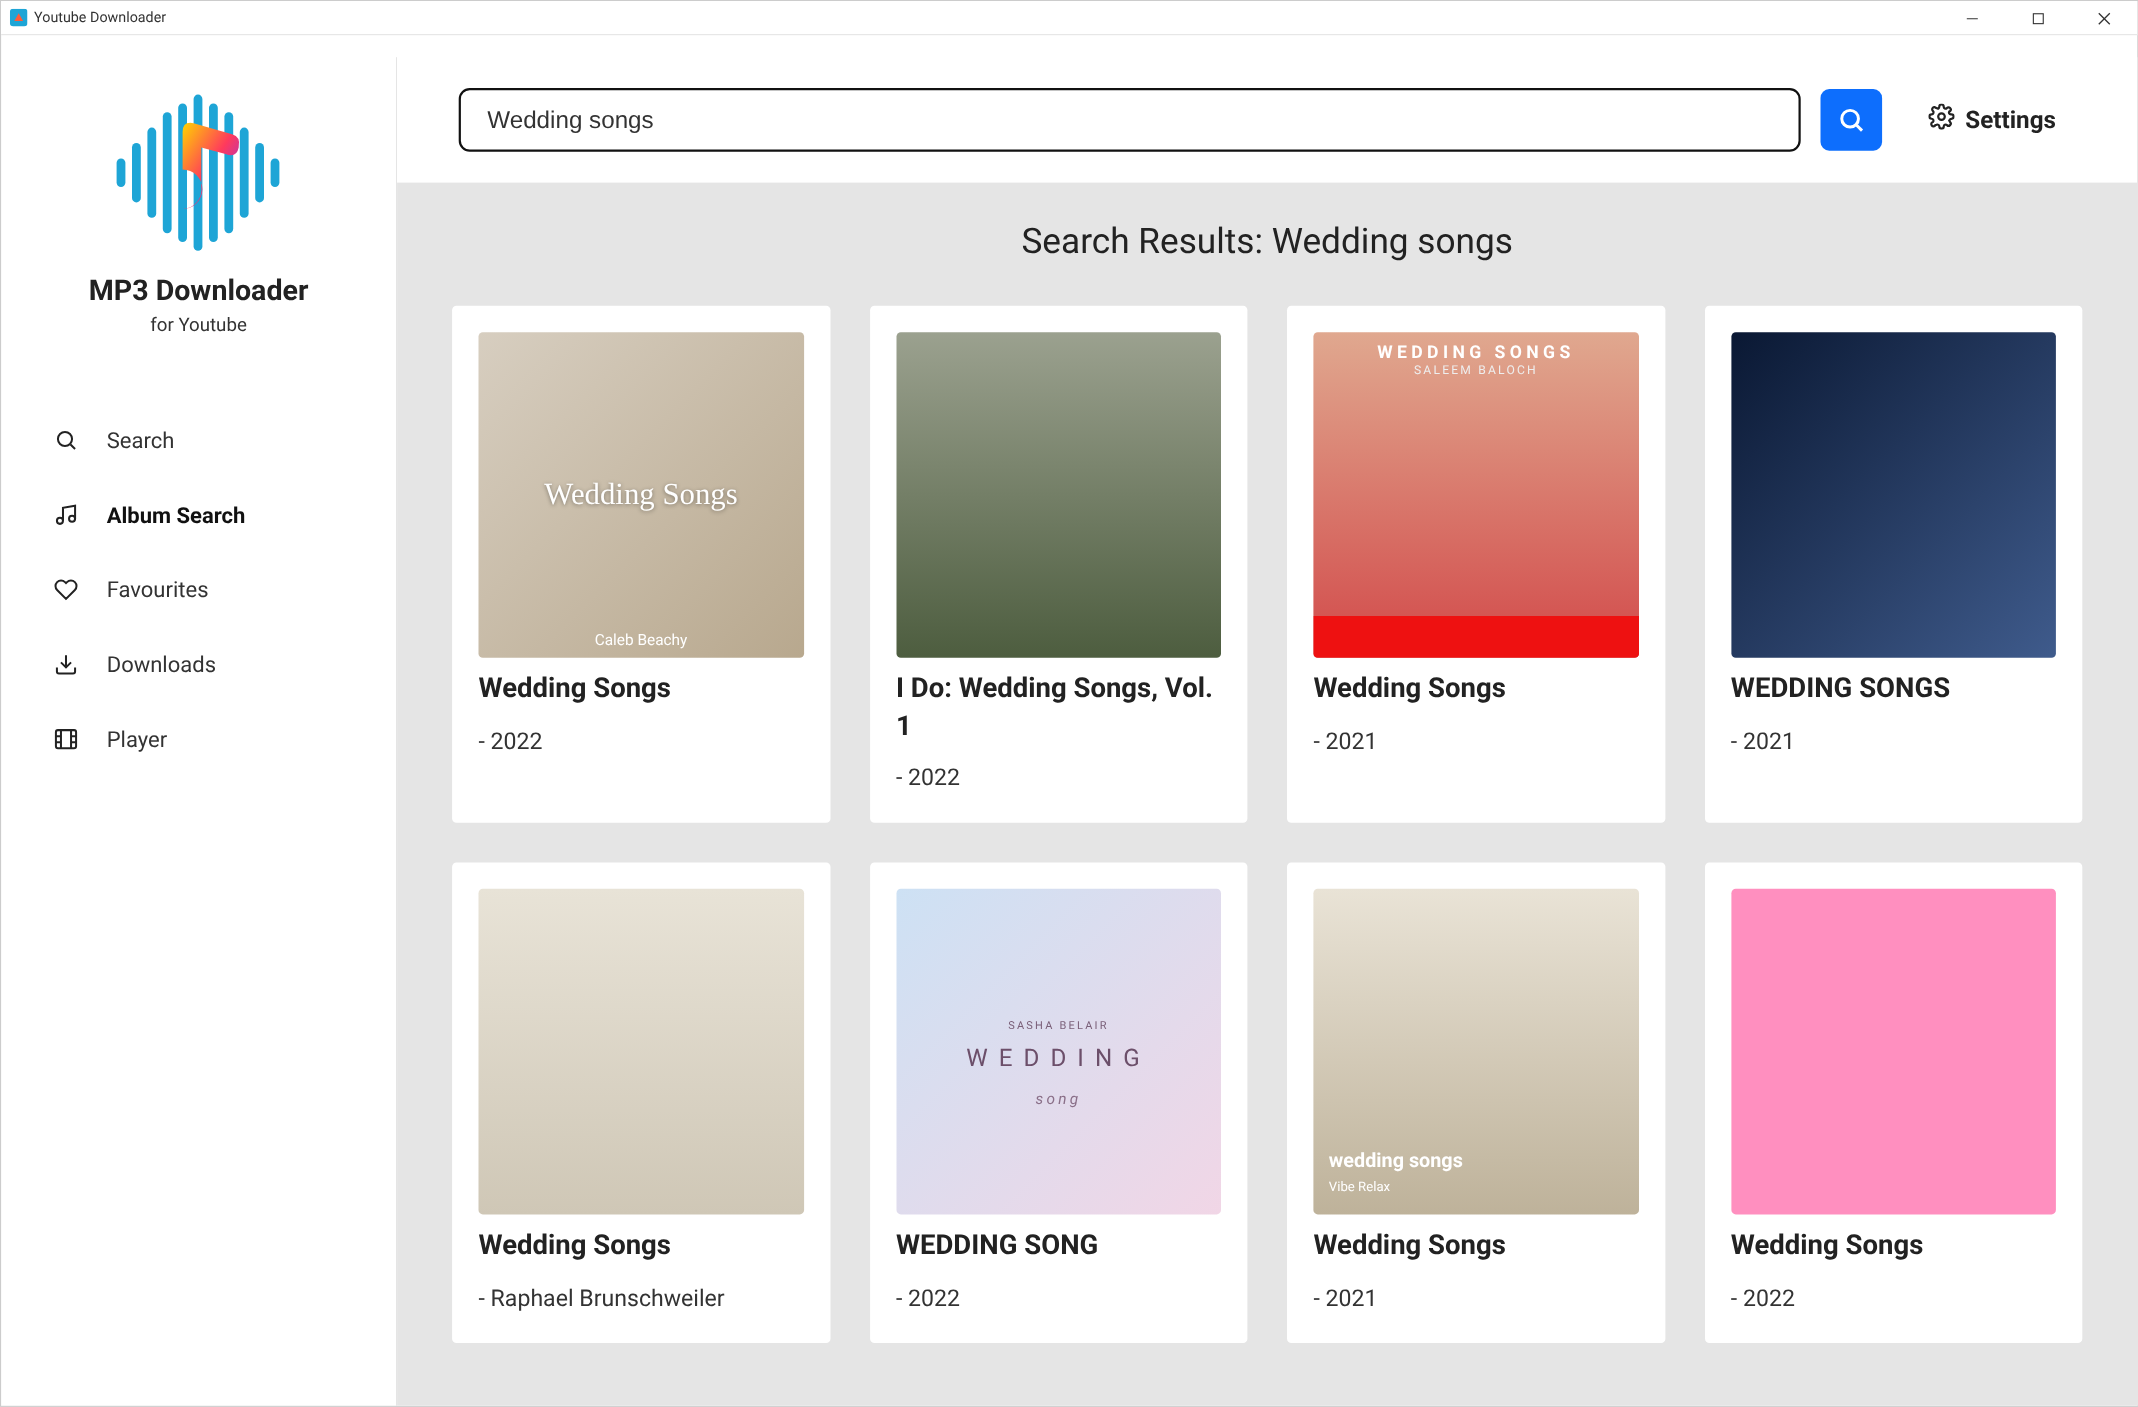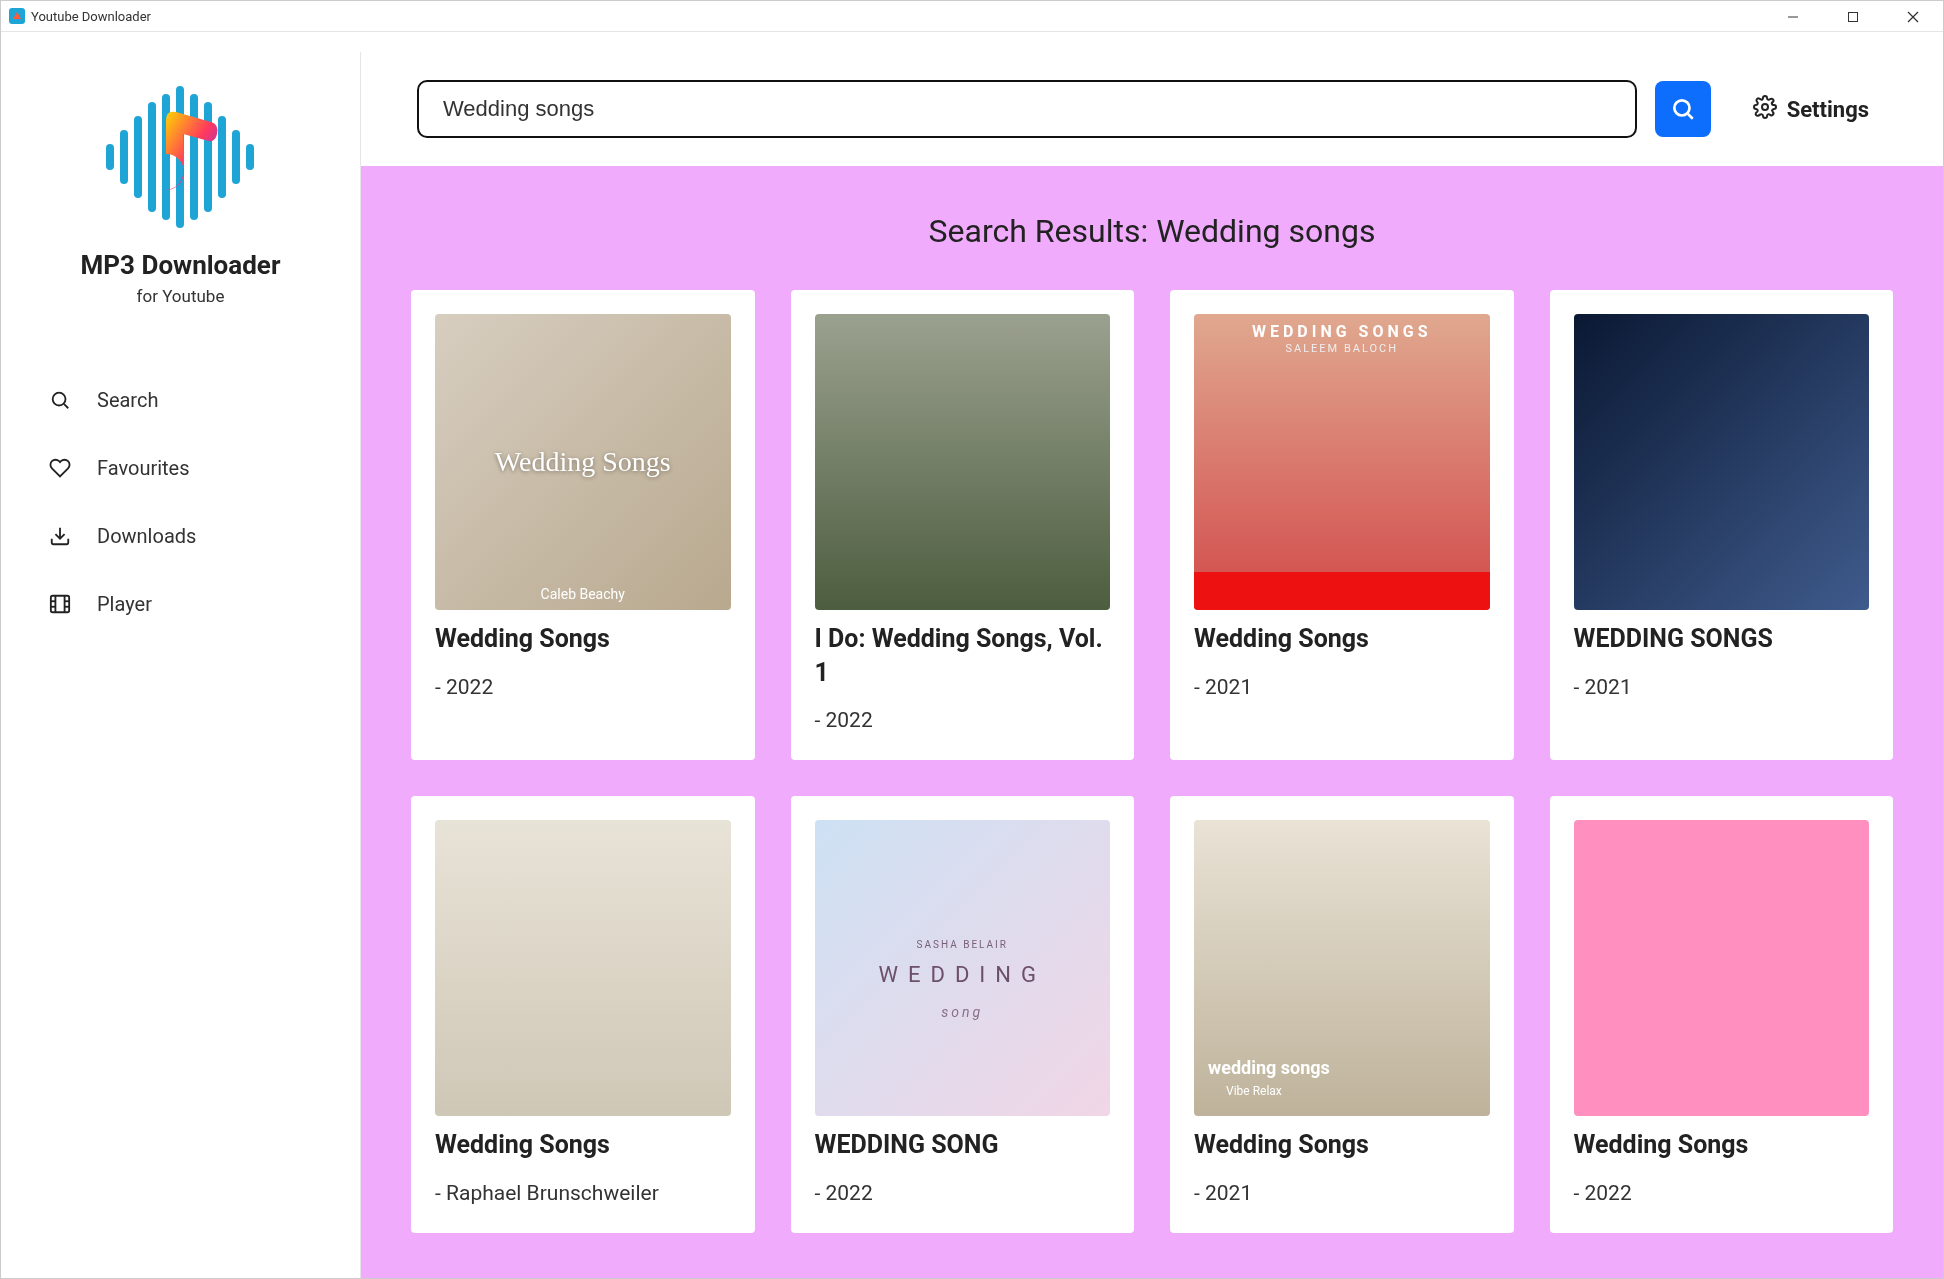--- a/index.html
+++ b/index.html
@@ -154,23 +154,23 @@
       display: flex;
       align-items: center;
       gap: 10px;
       font-size: 22px;
       font-weight: 700;
       cursor: pointer;
       padding: 0 18px;
       color: #222;
     }
     .results-area {
-      background: #f0abfc;
+      background: #e5e5e5;
       flex: 1;
-      padding: 30px 50px 40px 50px;
+      padding: 18px 50px 40px 50px;
       overflow: auto;
     }
     .results-title {
       text-align: center;
       font-size: 32px;
       color: #222;
       margin: 16px 0 40px 0;
       font-weight: 400;
     }
     .grid {
@@ -220,21 +220,21 @@
     .th2 .wname{position:absolute;top:28px;color:#eee;font-size:11px;letter-spacing:2px;}
     .th2 .ribbon{position:absolute;bottom:0;left:0;right:0;height:38px;background:#e11;}
     .th3 { background: linear-gradient(135deg,#0a1833,#3f5b8c); }
     .th4 { background: linear-gradient(#e8e3d7,#cfc7b6); }
     .th5 { background: linear-gradient(135deg,#cde1f4,#f1d6e6); }
     .th5 .wtext{position:absolute;top:48%;left:0;right:0;text-align:center;color:#6c4f6a;letter-spacing:10px;font-size:22px;}
     .th5 .wsub{position:absolute;top:62%;left:0;right:0;text-align:center;color:#8a6f88;letter-spacing:3px;font-size:14px;font-style:italic;}
     .th5 .wsmall{position:absolute;top:40%;left:0;right:0;text-align:center;color:#7a5f78;font-size:10px;letter-spacing:2px;}
     .th6 { background: linear-gradient(#e9e3d6,#beb29a); }
     .th6 .ws{position:absolute;bottom:38px;left:14px;color:#fff;font-weight:700;font-size:18px;}
-    .th6 .wr{position:absolute;bottom:18px;left:32px;color:#fff;font-size:12px;}
+    .th6 .wr{position:absolute;bottom:18px;left:14px;color:#fff;font-size:12px;}
     .th7 { background: #ff8fbf; }
   </style>
 </head>
 <body>
 
 <div class="window">
   <div class="titlebar">
     <span class="titlebar-icon">
       <svg width="16" height="16" viewBox="0 0 16 16">
           <rect width="16" height="16" rx="3" fill="#1ea5d6"></rect>
@@ -295,20 +295,30 @@
       <nav class="nav">
         <div class="nav-item">
           <span class="nav-icon">
             <svg width="22" height="22" viewBox="0 0 24 24" fill="none" stroke="currentColor" stroke-width="2">
                 <circle cx="11" cy="11" r="7"></circle>
                 <line x1="21" y1="21" x2="16.5" y2="16.5"></line>
               </svg>
           </span>
           <span>Search</span>
         </div>
+        <div class="nav-item active">
+          <span class="nav-icon">
+            <svg width="22" height="22" viewBox="0 0 24 24" fill="none" stroke="currentColor" stroke-width="2">
+                <path d="M9 18V5l12-2v13"></path>
+                <circle cx="6" cy="18" r="3"></circle>
+                <circle cx="18" cy="16" r="3"></circle>
+              </svg>
+          </span>
+          <span>Album Search</span>
+        </div>
         <div class="nav-item">
           <span class="nav-icon">
             <svg width="22" height="22" viewBox="0 0 24 24" fill="none" stroke="currentColor" stroke-width="2">
                 <path d="M20.8 4.6a5.5 5.5 0 0 0-7.8 0L12 5.6l-1-1a5.5 5.5 0 0 0-7.8 7.8L12 21.2l8.8-8.8a5.5 5.5 0 0 0 0-7.8z"></path>
               </svg>
           </span>
           <span>Favourites</span>
         </div>
         <div class="nav-item">
           <span class="nav-icon">

